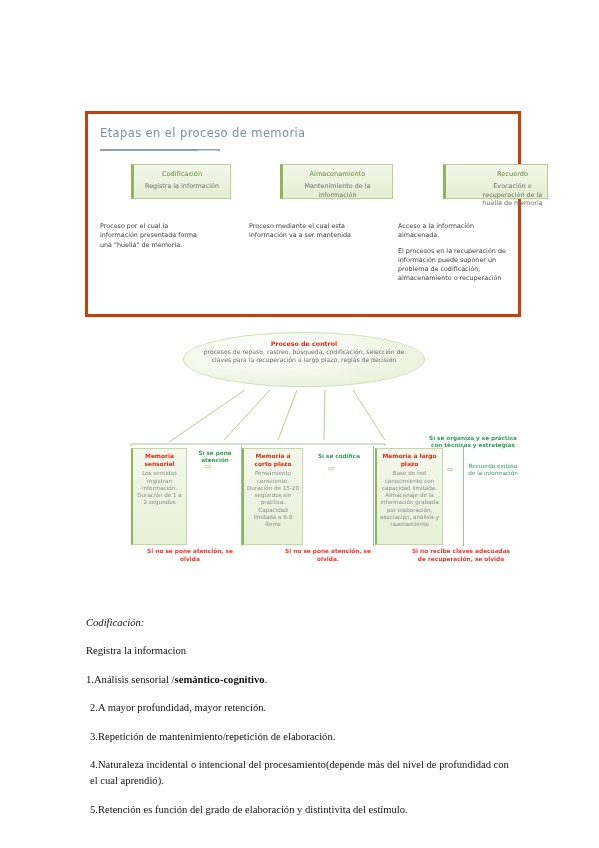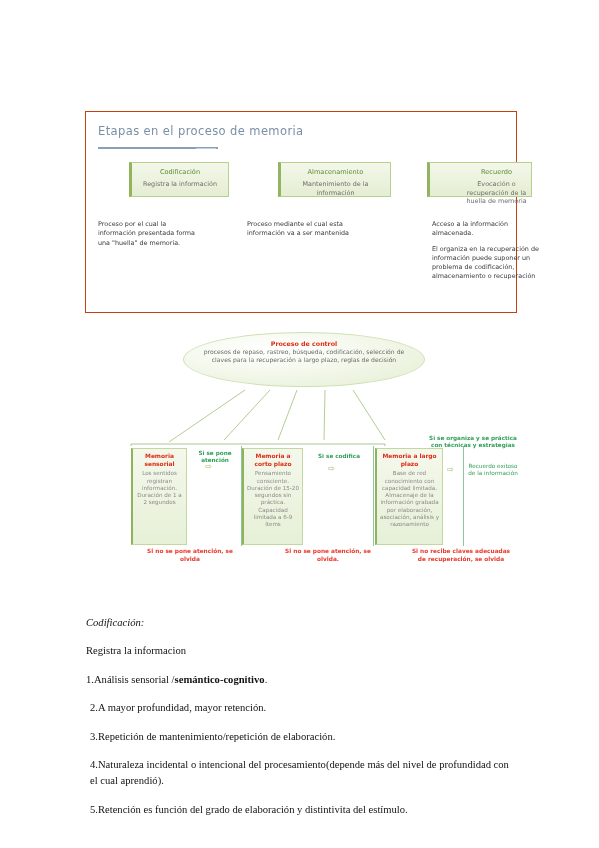--- a/index.html
+++ b/index.html
@@ -36,21 +36,21 @@
   }
 
   
   .fig1 {
     position: absolute;
     left: 85px;
     top: 111px;
     width: 430px;
     height: 200px;
     background: #ffffff;
-    border: 1px solid #c2410c;
+    border: 3px solid #c2410c;
   }
   .fig1-title {
     position: absolute;
     left: 12px;
     top: 12px;
     font-family: "DejaVu Sans", sans-serif;
     font-size: 11.5px;
     color: #7a8fa6;
     letter-spacing: 0.4px;
   }
@@ -88,32 +88,32 @@
     display: block;
     margin-bottom: 3px;
   }
   .gbox .gb-sub {
     color: #6d6d6d;
     font-size: 6.4px;
     display: block;
   }
   #box-cod  { left: 12px;  top: 50px;  width: 100px; height: 35px; }
   #box-alm  { left: 161px; top: 50px;  width: 113px; height: 35px; }
-  #box-rec  { left: 310px; top: 50px;  width: 105px; height: 35px; padding-left: 36px; }
+  #box-rec  { left: 324px; top: 50px;  width: 105px; height: 35px; padding-left: 36px; }
 
   .fig1-desc {
     position: absolute;
     font-family: "DejaVu Sans", sans-serif;
     font-size: 6.4px;
     color: #3a3a3a;
     line-height: 1.45;
   }
   #desc-cod { left: 12px;  top: 108px; width: 105px; }
   #desc-alm { left: 161px; top: 108px; width: 108px; }
-  #desc-rec { left: 310px; top: 108px; width: 112px; margin-left: 36px; }
+  #desc-rec { left: 310px; top: 108px; width: 112px; }
   .fig1-desc p { margin: 0 0 6px 0; }
 
   
   .fig2 {
     position: absolute;
     left: 85px;
     top: 328px;
     width: 430px;
     height: 250px;
   }
@@ -268,21 +268,21 @@
     </div>
 
     <div class="fig1-desc" id="desc-cod">
       <p>Proceso por el cual la información presentada forma una "huella" de memoria.</p>
     </div>
     <div class="fig1-desc" id="desc-alm">
       <p>Proceso mediante el cual esta información va a ser mantenida</p>
     </div>
     <div class="fig1-desc" id="desc-rec">
       <p>Acceso a la información almacenada.</p>
-      <p>El organiza en la recuperación de información puede suponer un problema de codificación, almacenamiento o recuperación</p>
+      <p>El procesos en la recuperación de información puede suponer un problema de codificación, almacenamiento o recuperación</p>
     </div>
   </div>
 
   <div class="fig2">
 
     <svg class="conn" viewBox="0 0 430 250">
       <g stroke="#a9c785" stroke-width="0.9" fill="none">
         <line x1="160" y1="62" x2="84" y2="114"></line>
         <line x1="185" y1="62" x2="139" y2="112"></line>
         <line x1="212" y1="62" x2="193" y2="112"></line>

